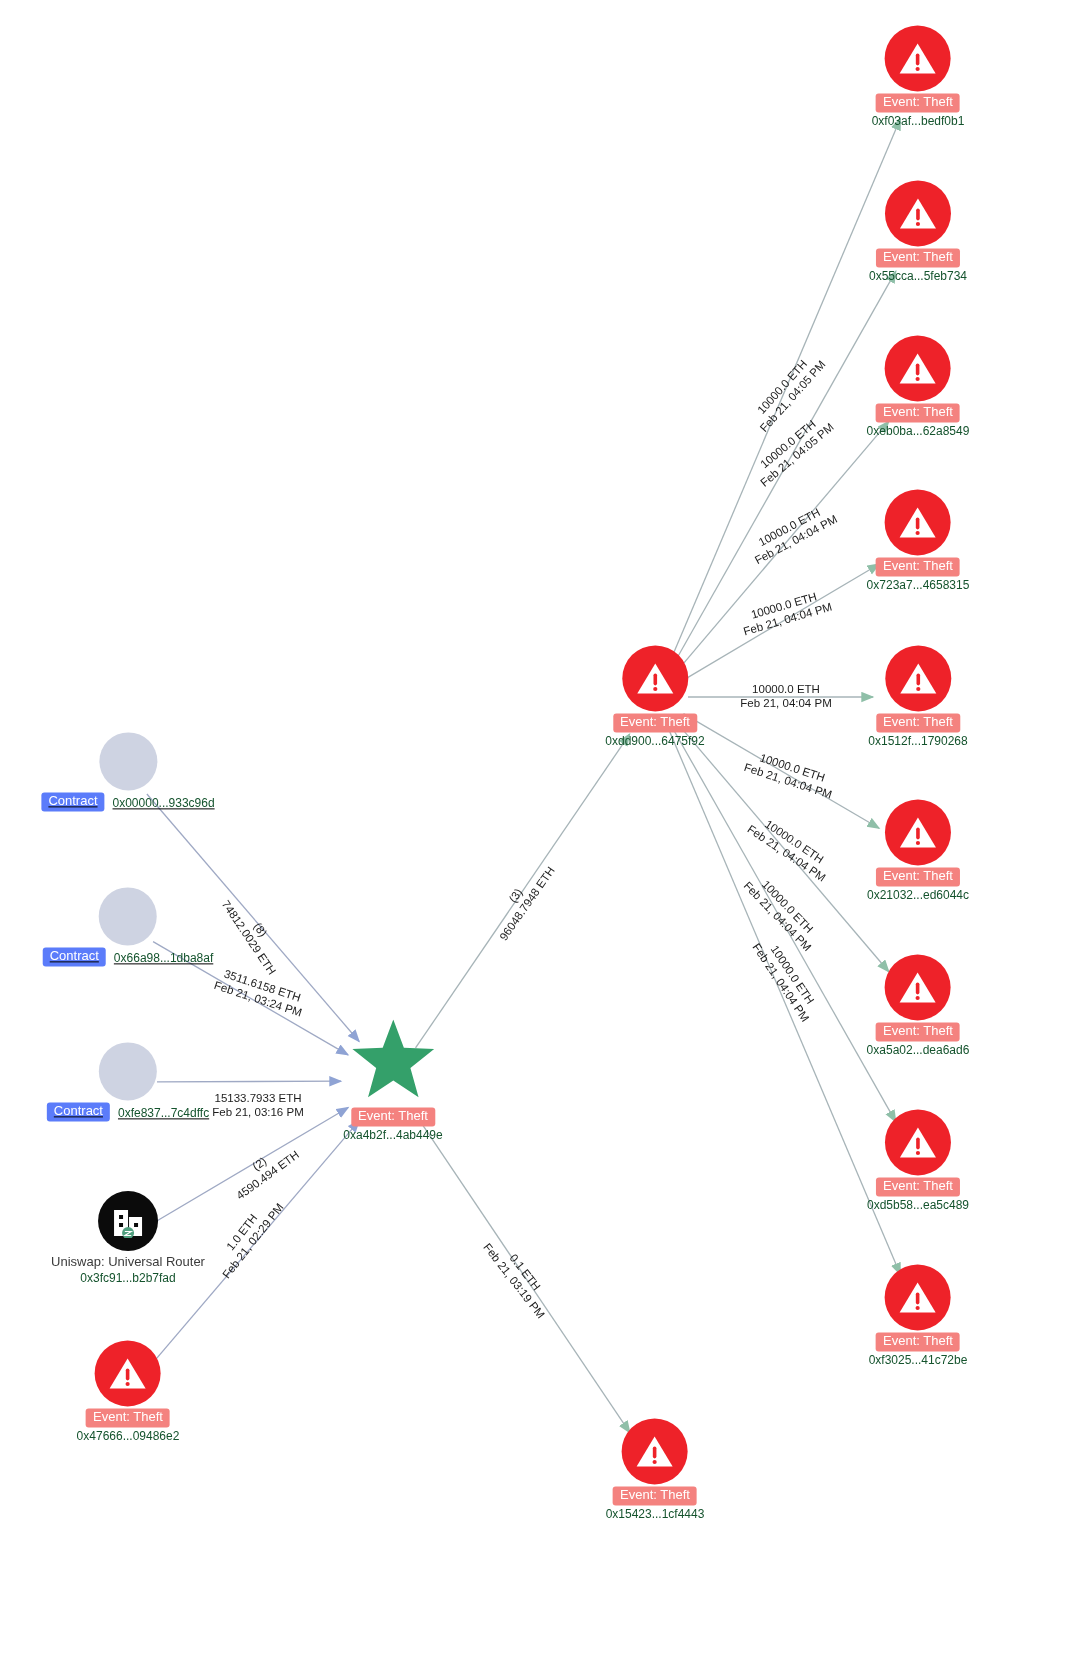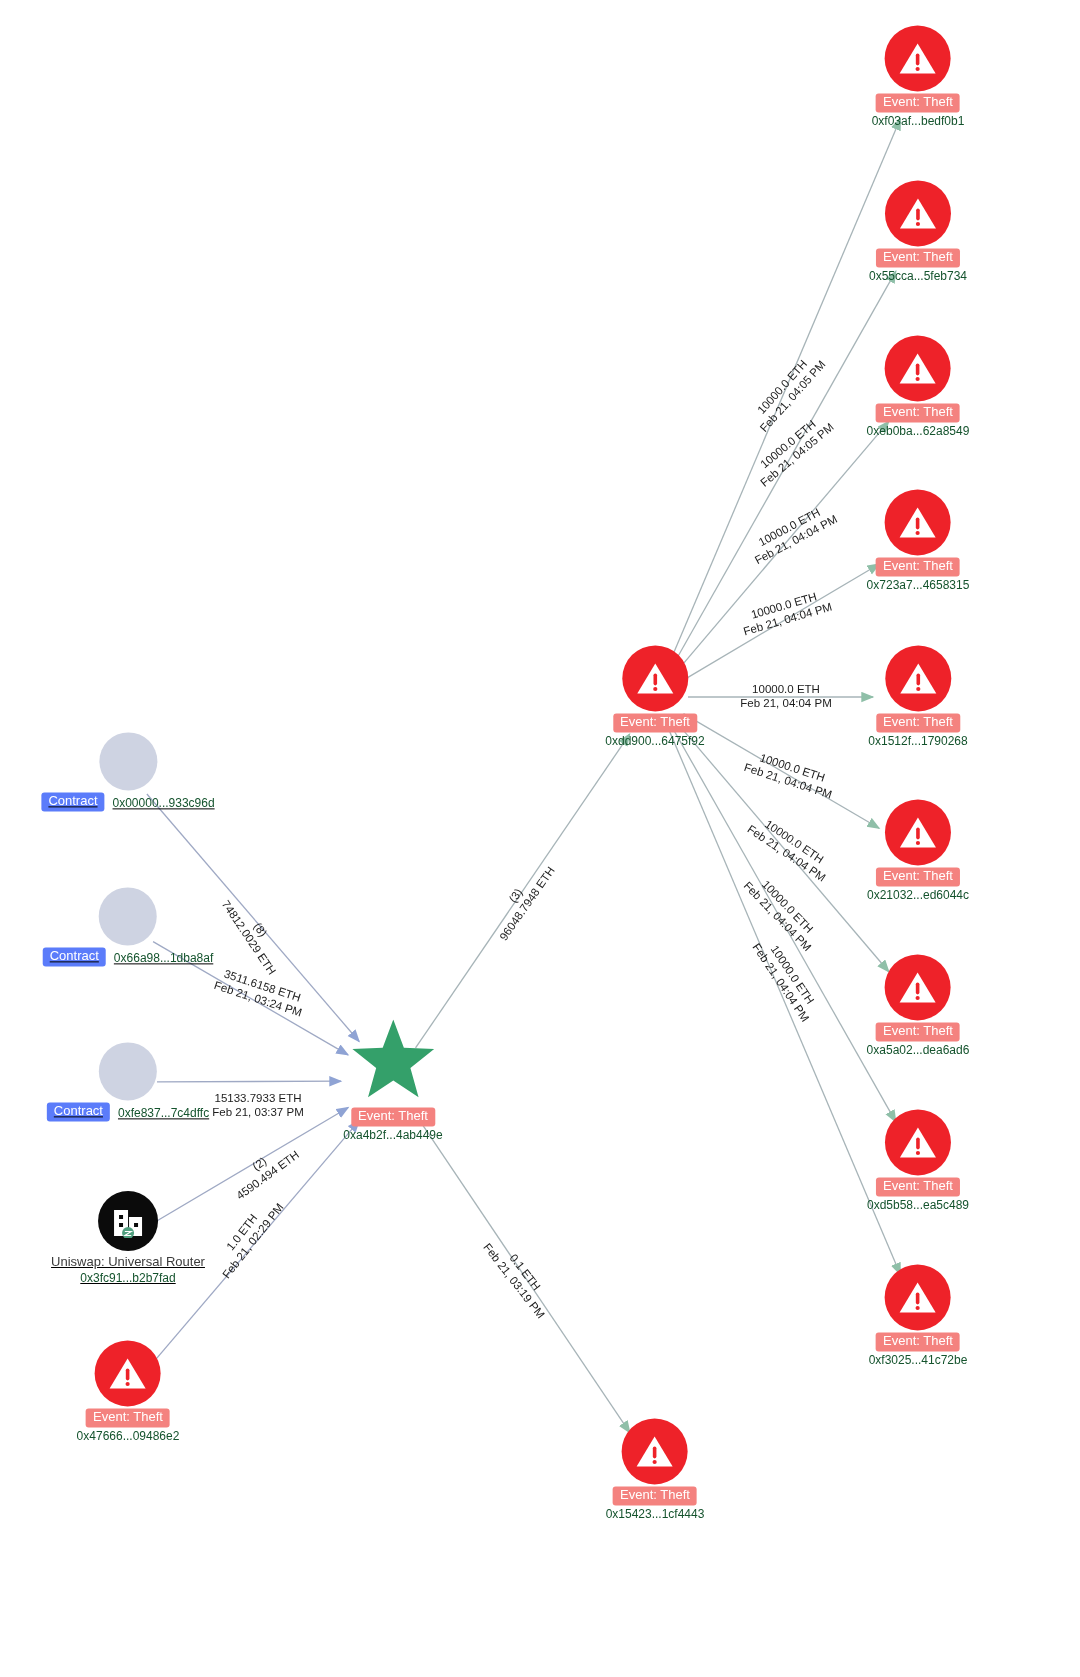--- a/index.html
+++ b/index.html
@@ -358,21 +358,21 @@
         <div class="node-shape">
           <div class="contract-circle"></div>
         </div>
         <div class="node-labels">
           <div class="inline-labels">
             <span class="badge badge-contract">Contract</span>
             <span class="node-address">0xfe837...7c4dffc</span>
           </div>
         </div>
       </div>
-      <div class="node" style="left: 128px; top: 1238px; text-decoration: underline;">
+      <div class="node" style="left: 128px; top: 1238px;">
         <div class="node-shape">
           <div class="uniswap-circle">
             <svg width="36" height="34" viewBox="0 0 36 34">
               <rect x="4" y="6" width="14" height="26" fill="#ffffff"></rect>
               <rect x="19" y="13" width="13" height="19" fill="#ffffff"></rect>
               <rect x="9" y="11" width="4" height="4" fill="#0b0b0b"></rect>
               <rect x="9" y="19" width="4" height="4" fill="#0b0b0b"></rect>
               <rect x="24" y="19" width="4" height="4" fill="#0b0b0b"></rect>
               <circle cx="18" cy="29" r="6" fill="#4f9e7e"></circle>
               <path d="M14.8 27.5 h6.4 l-6.4 4 h6.4" stroke="#ffffff" stroke-width="1.1" fill="none"></path>
@@ -446,21 +446,21 @@
       <div class="edge-label" style="left: 254px; top: 934px; transform: translate(-50%, -50%) rotate(56deg);">
         <div>(8)</div>
         <div>74812.0029 ETH</div>
       </div>
       <div class="edge-label" style="left: 260px; top: 993px; transform: translate(-50%, -50%) rotate(18deg);">
         <div>3511.6158 ETH</div>
         <div>Feb 21, 03:24 PM</div>
       </div>
       <div class="edge-label" style="left: 258px; top: 1106px; transform: translate(-50%, -50%) rotate(0deg);">
         <div>15133.7933 ETH</div>
-        <div>Feb 21, 03:37 PM</div>
+        <div>Feb 21, 03:16 PM</div>
       </div>
       <div class="edge-label" style="left: 264px; top: 1170px; transform: translate(-50%, -50%) rotate(-36deg);">
         <div>(2)</div>
         <div>4590.494 ETH</div>
       </div>
       <div class="edge-label" style="left: 248px; top: 1237px; transform: translate(-50%, -50%) rotate(-52deg);">
         <div>1.0 ETH</div>
         <div>Feb 21, 02:29 PM</div>
       </div>
     </div>

